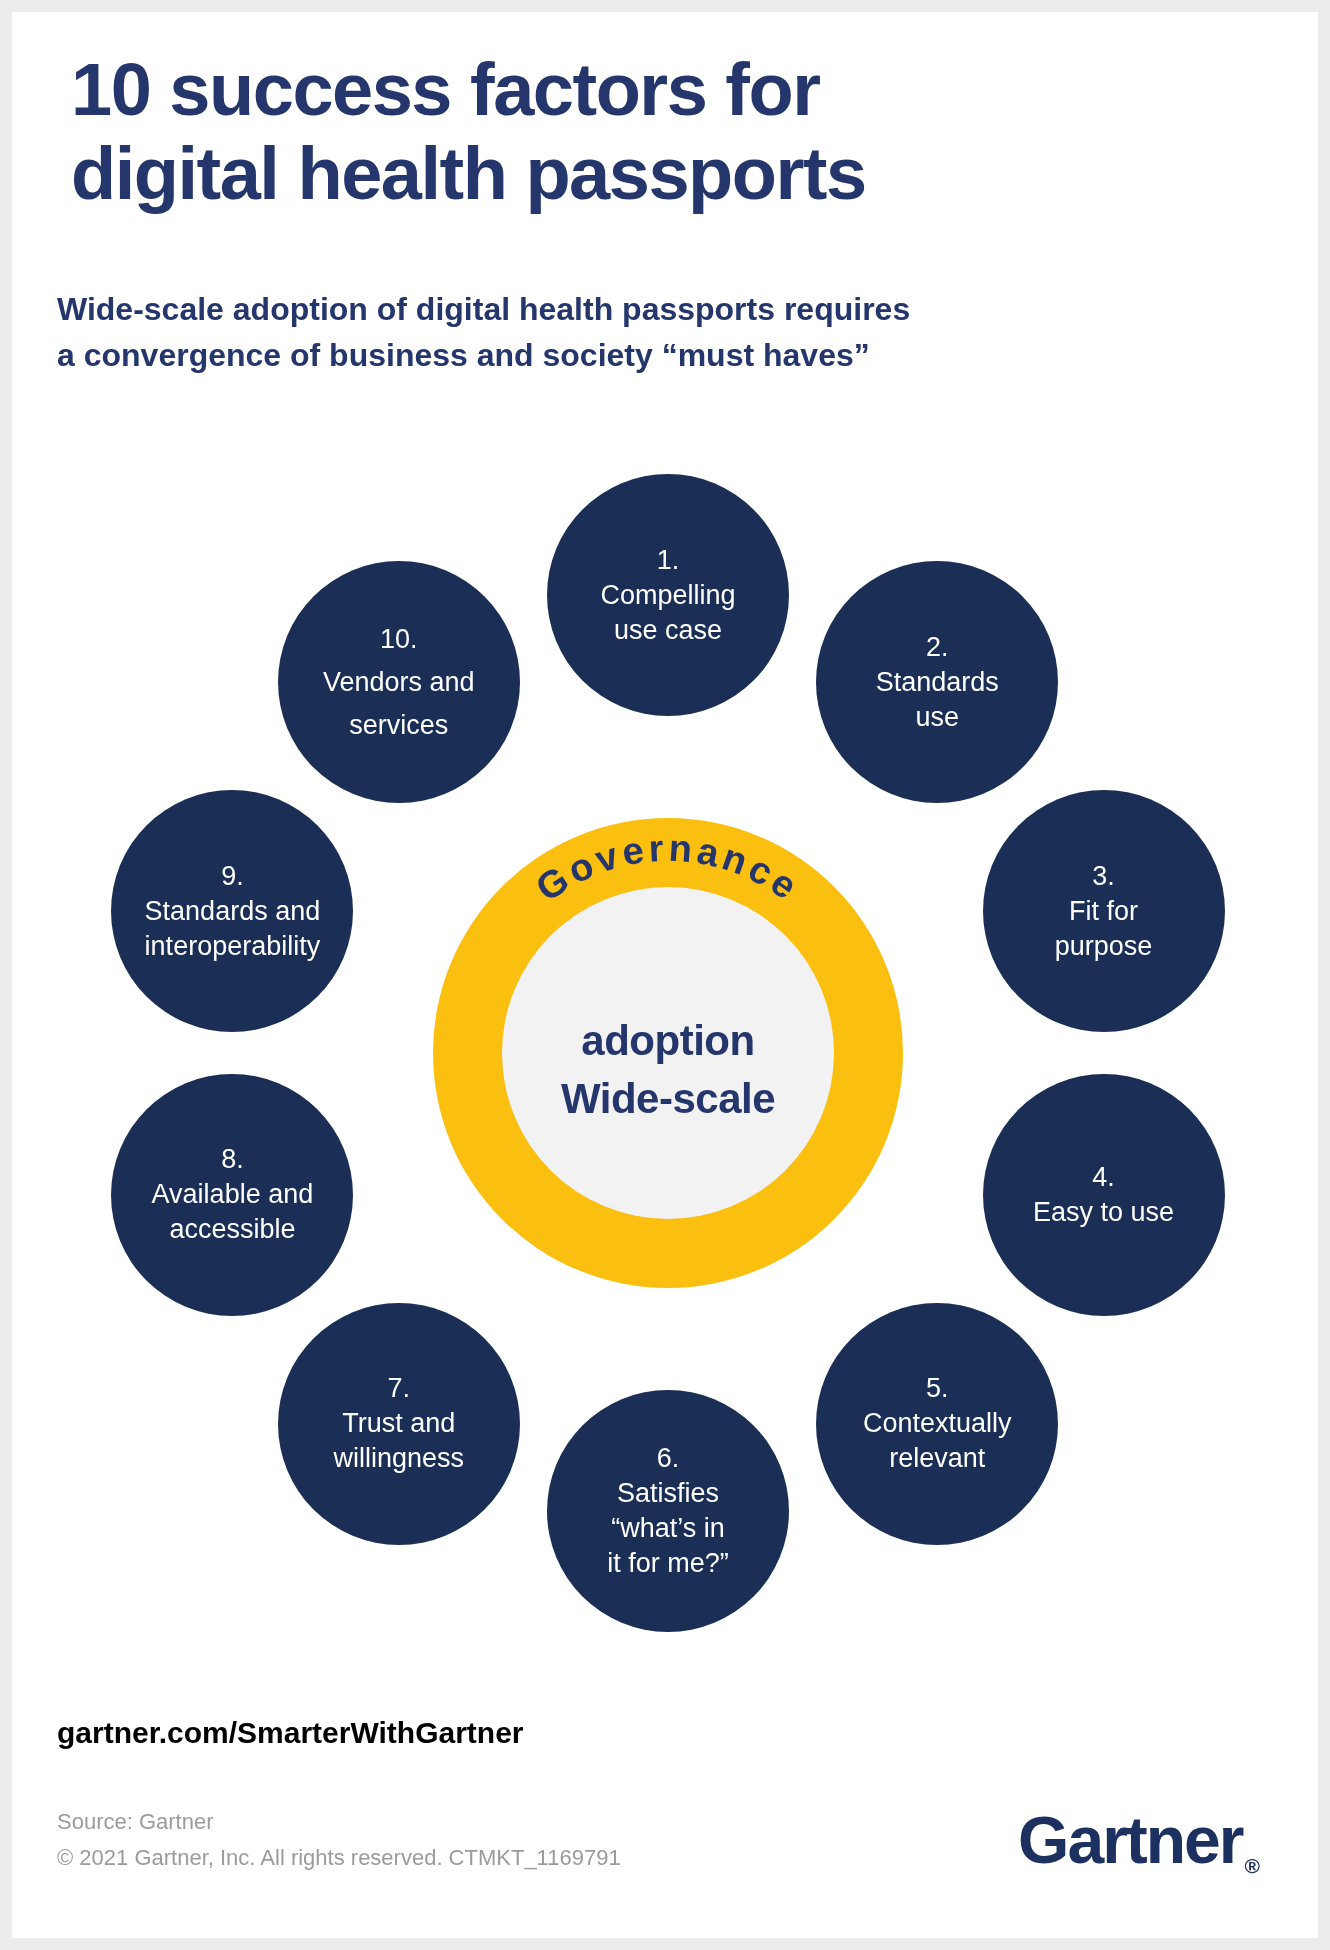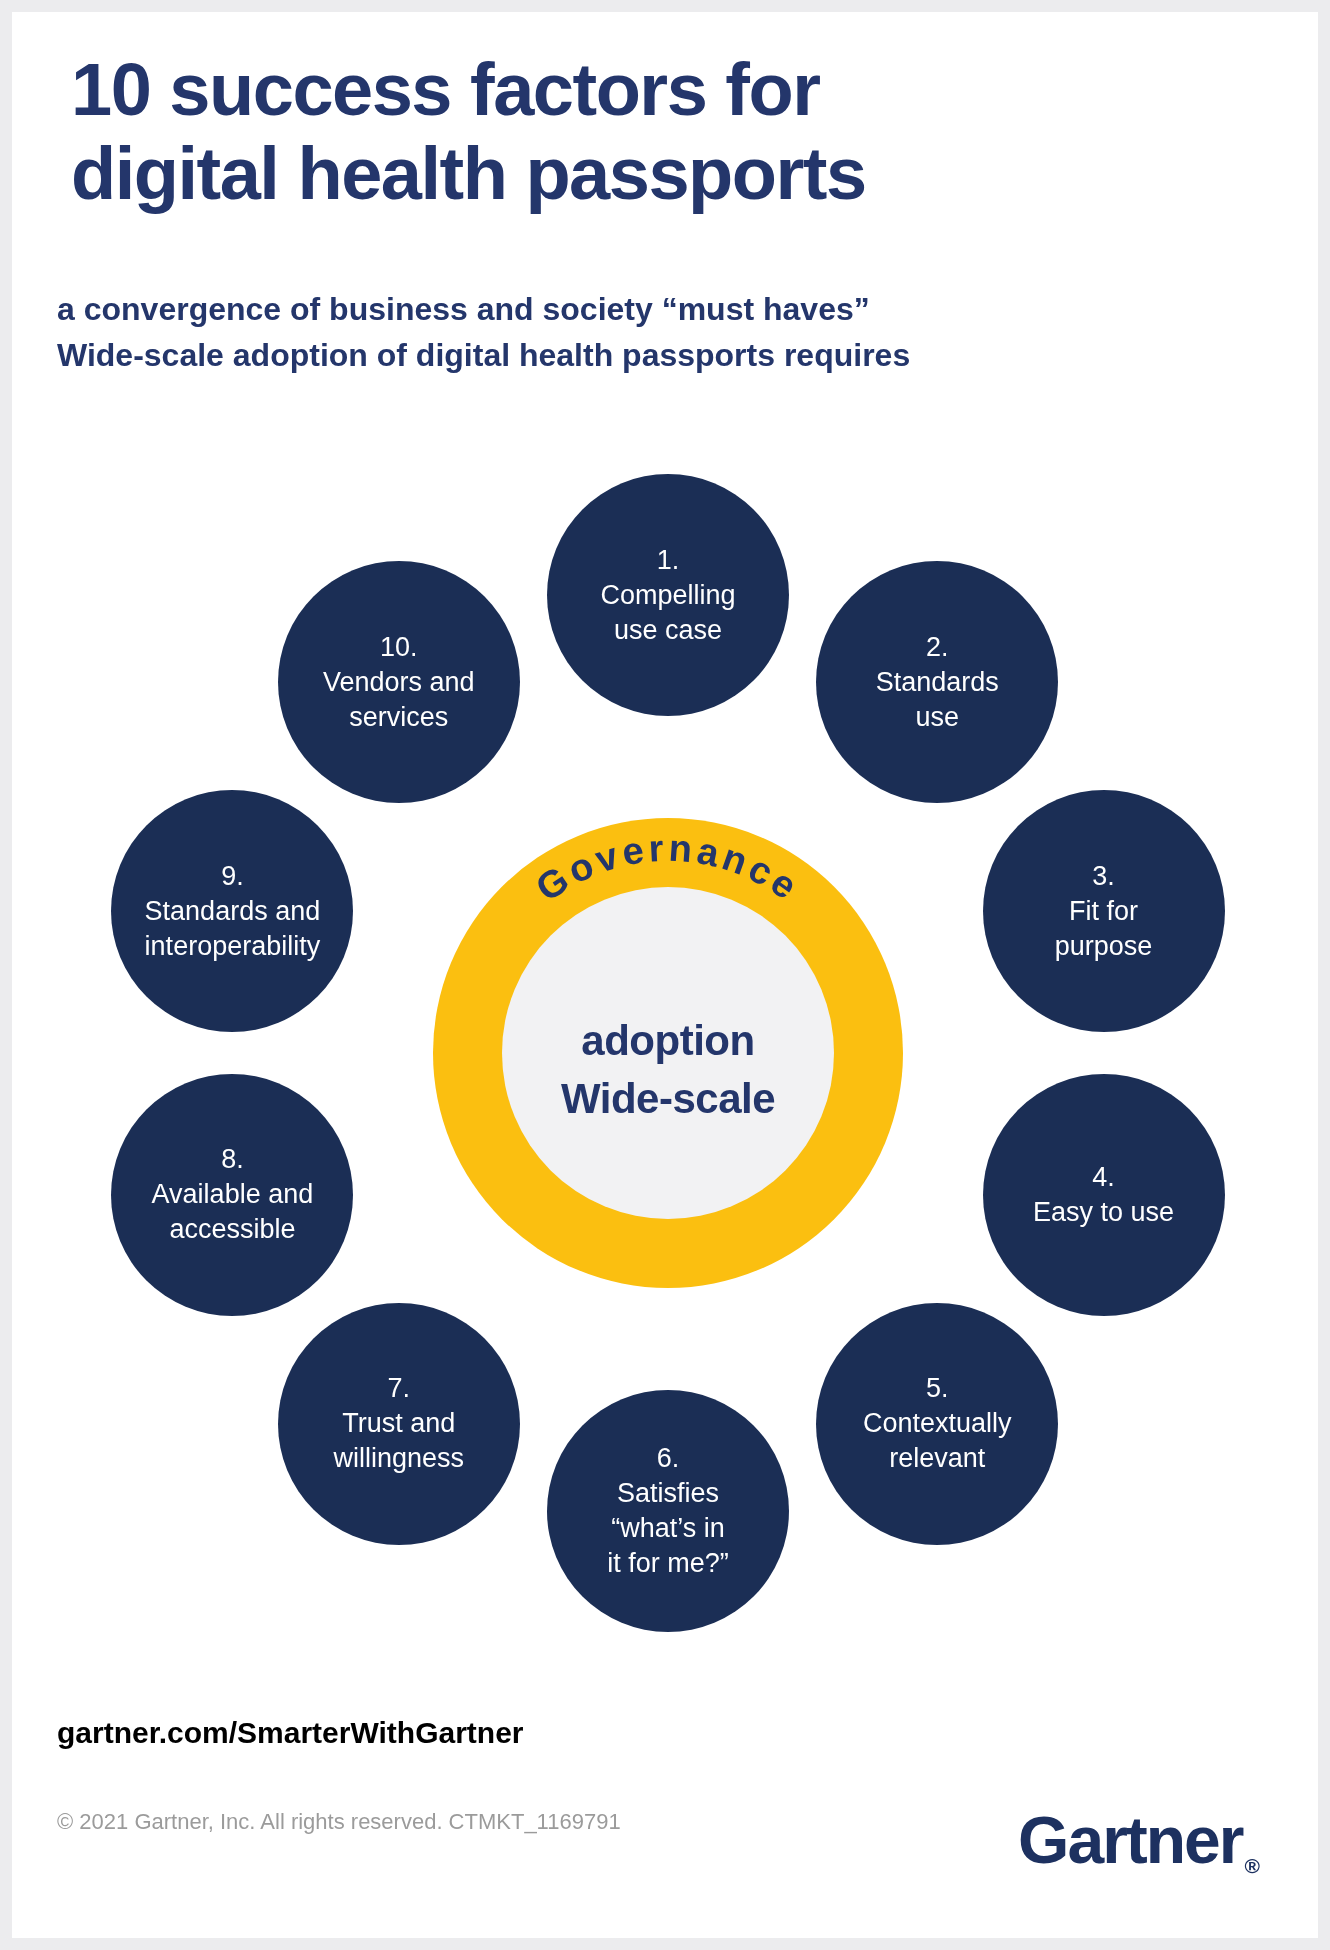--- a/index.html
+++ b/index.html
@@ -90,22 +90,22 @@
 <body>
 
 <div class="card"></div>
 
 <div class="title">
   <div>10 success factors for</div>
   <div>digital health passports</div>
 </div>
 
 <div class="subtitle">
+  <div>Wide-scale adoption of digital health passports requires</div>
   <div>a convergence of business and society “must haves”</div>
-  <div>Wide-scale adoption of digital health passports requires</div>
 </div>
 
 <div class="ring"></div>
 <div class="ring-inner"></div>
 
 <svg class="gov-svg" viewBox="0 0 470 470" aria-hidden="true">
   <path id="govArc" d="M 43 235 A 192 192 0 0 1 427 235" fill="none"></path>
   <text text-anchor="middle">
     <textPath href="#govArc" startOffset="50%">Governance</textPath>
   </text>
@@ -155,26 +155,27 @@
     <div class="factor" style="left: 111.416px; top: 1073.53px;">
       <div>8.</div>
       <div>Available and</div>
       <div>accessible</div>
     </div>
     <div class="factor" style="left: 111.416px; top: 790.47px;">
       <div>9.</div>
       <div>Standards and</div>
       <div>interoperability</div>
     </div>
-    <div class="factor" style="left: 277.794px; top: 561.47px;">
+    <div class="factor" style="left: 277.794px; top: 561.47px; gap: 8px;">
       <div>10.</div>
       <div>Vendors and</div>
       <div>services</div>
     </div>
   </div>
 
 <div class="footer-url">gartner.com/SmarterWithGartner</div>
 
 <div class="source-block">
+  <div>Source: Gartner</div>
   <div>© 2021 Gartner, Inc. All rights reserved. CTMKT_1169791</div>
 </div>
 
 <div class="logo"><span>Gartner</span><span class="reg">®</span></div>
 
 </body></html>

